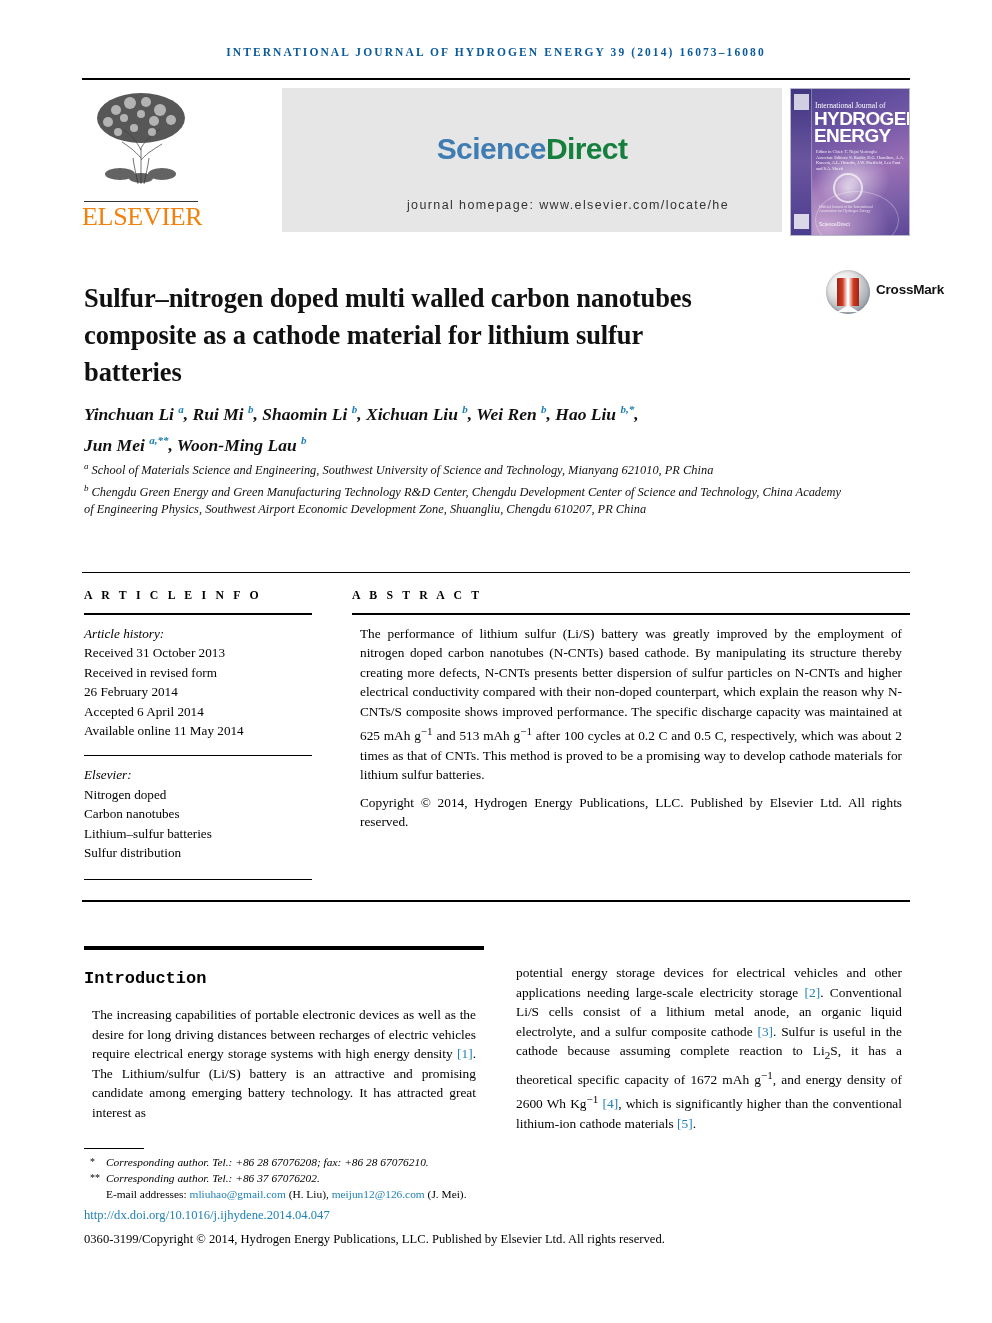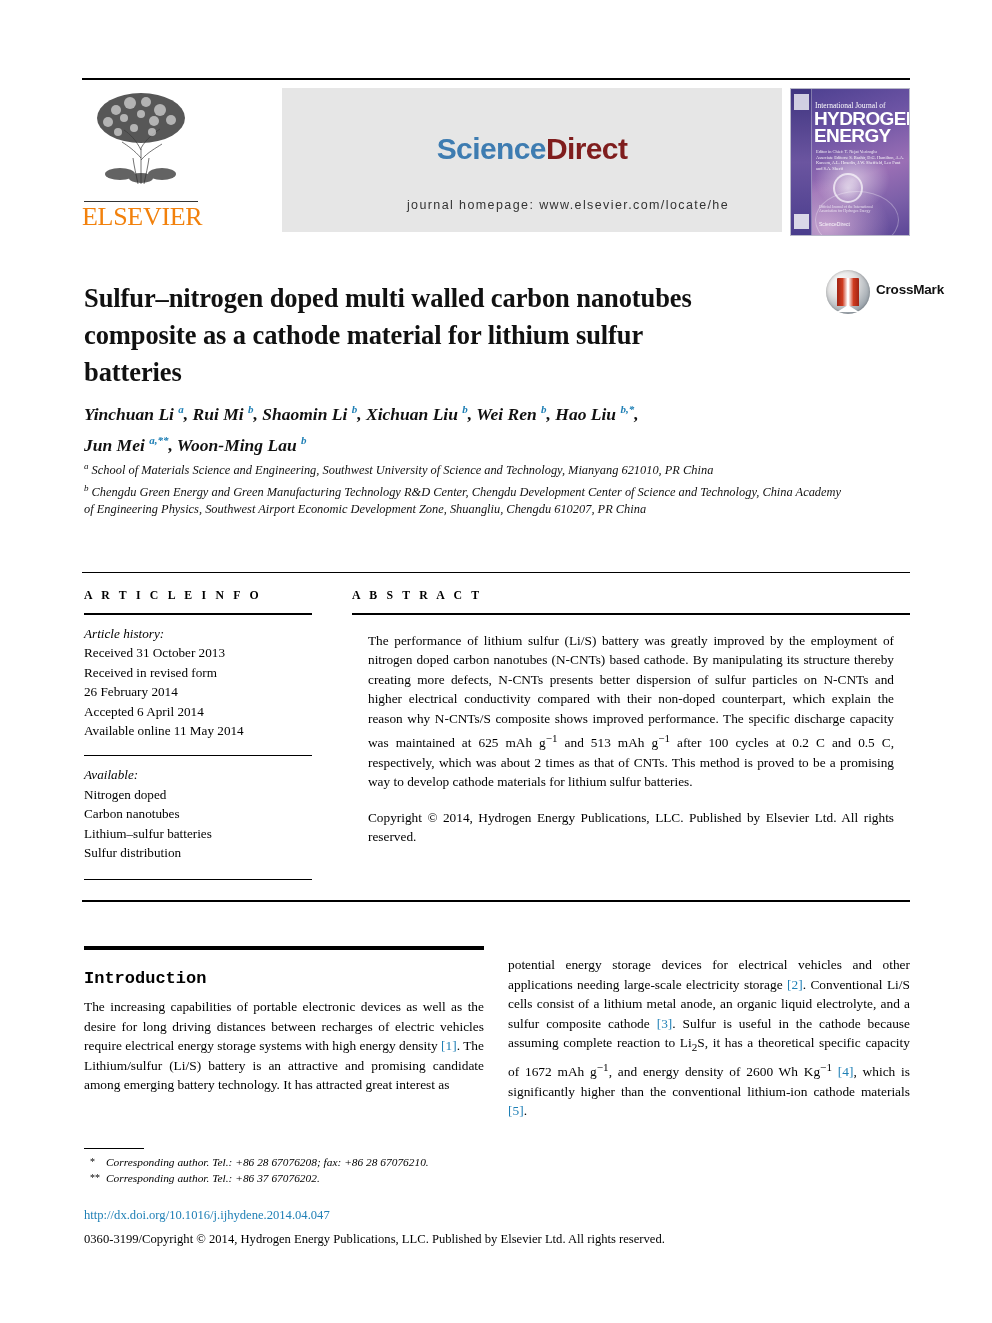--- a/index.html
+++ b/index.html
@@ -95,21 +95,21 @@
     position: absolute;
     left: 0; top: 44px;
     width: 500px;
     text-align: center;
     font-family: "Liberation Sans", sans-serif;
     font-weight: bold;
     font-size: 30px;
     letter-spacing: -0.6px;
   }
   .sd-logo .sci { color: #3e7cb1; }
-  .sd-logo .dir { color: #7f1d1d; }
+  .sd-logo .dir { color: #15803d; }
   .sd-home {
     position: absolute;
     left: 0; bottom: 20px;
     width: 500px;
     text-align: center;
     font-family: "Liberation Sans", sans-serif;
     font-size: 12.5px;
     letter-spacing: 1.4px;
     color: #333;
     margin-left: 36px;
@@ -342,21 +342,21 @@
     background: #000;
     margin-top: 16px;
   }
   .abstract {
     font-family: "Liberation Serif", serif;
     font-size: 13.3px;
     line-height: 19.6px;
     text-align: justify;
     margin-top: 9px;
   }
-  .abstract p { margin: 16px; }
+  .abstract p { margin: 8px; }
   .abstract .copy { margin-top: 2px; }
   .rule-abs-bot {
     position: absolute;
     left: 82px; top: 900px;
     width: 828px;
     height: 2px;
     background: #000;
   }
 
   
@@ -387,21 +387,21 @@
   .body-right {
     position: absolute;
     left: 508px; top: 955px;
     width: 402px;
     font-family: "Liberation Serif", serif;
     font-size: 13.4px;
     line-height: 19.6px;
     text-align: justify;
   }
   .ref { color: #1e7fb5; }
-  .body-left p, .body-right p { margin: 0; }
+  .body-left p, .body-right p { margin: 8px; }
 
   
   .fn-rule {
     position: absolute;
     left: 84px; top: 1148px;
     width: 60px;
     height: 1px;
     background: #000;
   }
   .footnotes {
@@ -435,20 +435,21 @@
     font-family: "Liberation Serif", serif;
     font-size: 12.6px;
     color: #000;
   }
 </style>
 </head>
 <body>
 
 <div class="page">
 
+  <div class="runhead">INTERNATIONAL JOURNAL OF HYDROGEN ENERGY 39 (2014) 16073–16080</div>
   <div class="rule-top"></div>
 
   <div class="masthead">
 
     <div class="elsevier-block">
       <svg class="tree-svg" width="110" height="106" viewBox="0 0 110 106">
         <g stroke="#2b2b2b" stroke-width="0.7" fill="none" opacity="0.95">
           <path d="M55 96 L55 60 M55 70 C48 62 42 58 36 54 M55 72 C62 64 70 60 76 56"></path>
           <path d="M55 62 C50 52 44 46 38 42 M55 60 C61 50 68 45 74 41"></path>
           <path d="M52 96 C50 86 48 78 47 70 M58 96 C60 86 62 78 63 70"></path>
@@ -531,21 +532,21 @@
     <div class="hist">
       <div class="ital">Article history:</div>
       <div>Received 31 October 2013</div>
       <div>Received in revised form</div>
       <div>26 February 2014</div>
       <div>Accepted 6 April 2014</div>
       <div>Available online 11 May 2014</div>
     </div>
     <div class="hr-kw"></div>
     <div class="kw">
-      <div class="ital">Available:</div>
+      <div class="ital">Elsevier:</div>
       <div>Nitrogen doped</div>
       <div>Carbon nanotubes</div>
       <div>Lithium–sulfur batteries</div>
       <div>Sulfur distribution</div>
     </div>
     <div class="hr-kwbot"></div>
   </div>
 
   <div class="col-abs">
     <div class="secthead">A B S T R A C T</div>
@@ -571,18 +572,25 @@
   <div class="fn-rule"></div>
   <div class="footnotes">
     <div class="fn-line">
       <span class="fn-mark">*</span>
       <span class="fi">Corresponding author. Tel.: +86 28 67076208; fax: +86 28 67076210.</span>
     </div>
     <div class="fn-line">
       <span class="fn-mark">**</span>
       <span class="fi">Corresponding author. Tel.: +86 37 67076202.</span>
     </div>
+    <div class="fn-email">
+      <span>E-mail addresses:</span>
+      <a class="lnk" href="#">mliuhao@gmail.com</a>
+      <span>(H. Liu),</span>
+      <a class="lnk" href="#">meijun12@126.com</a>
+      <span>(J. Mei).</span>
+    </div>
   </div>
 
   <div class="doi">http://dx.doi.org/10.1016/j.ijhydene.2014.04.047</div>
   <div class="issn">0360-3199/Copyright © 2014, Hydrogen Energy Publications, LLC. Published by Elsevier Ltd. All rights reserved.</div>
 
 </div>
 
 </body></html>

